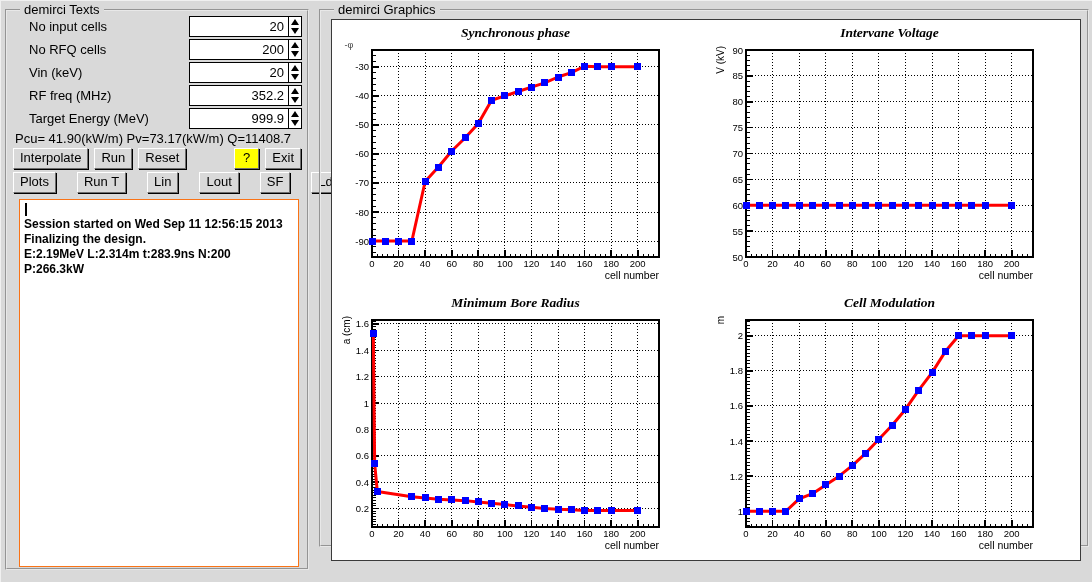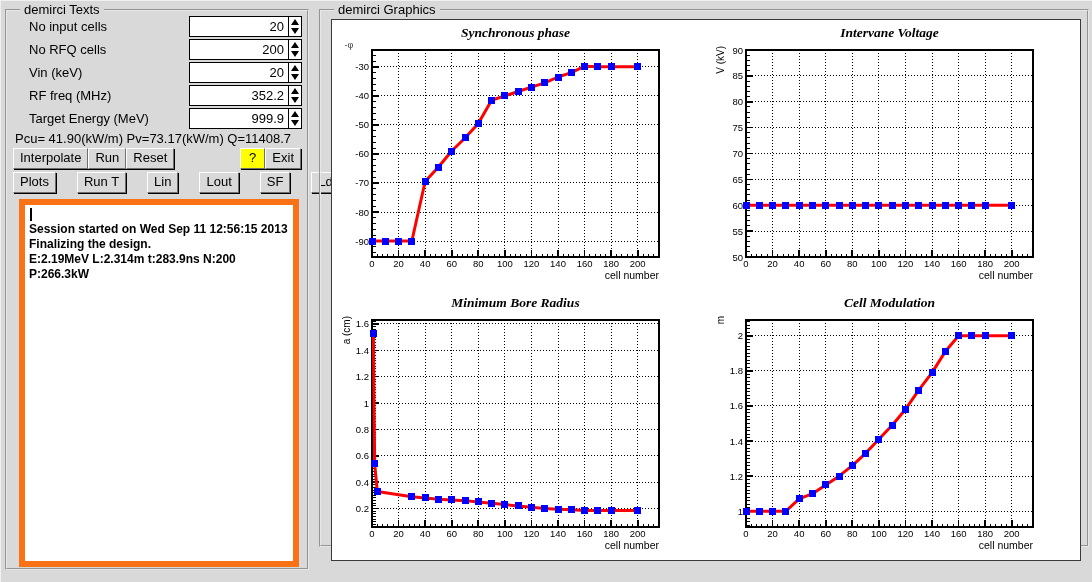--- a/index.html
+++ b/index.html
@@ -27,34 +27,34 @@
   }
   .spin{width:13px;display:flex;flex-direction:column;border:1px solid #000;
     border-left:none;background:#fff;box-sizing:border-box;}
   .spin-btn{flex:1;display:flex;align-items:center;justify-content:center;cursor:pointer;}
   .tri-up{width:0;height:0;border-left:4px solid transparent;border-right:4px solid transparent;border-bottom:6px solid #000;}
   .tri-down{width:0;height:0;border-left:4px solid transparent;border-right:4px solid transparent;border-top:6px solid #000;}
 
   .status-line{display:flex;font-size:13px;color:#000;padding:1px 2px 0 8px;height:14px;text-align:right;}
   .status-q{margin-left:auto;margin-right:14px;}
 
-  .btn-row{display:flex;padding:3px 6px 1px 6px;gap:0;}
+  .btn-row{display:flex;padding:3px 6px 1px 6px;gap:6px;}
   .btn-row2{gap:21px;padding-top:2px;}
   .btn{
     font:13px "Liberation Sans",sans-serif;color:#000;height:21px;line-height:18px;
     padding:0 6px;background:#d9d9d9;text-align:center;white-space:nowrap;
     border:1px solid;border-color:#ffffff #6e6e6e #6e6e6e #ffffff;
     box-shadow:1px 1px 0 #000;cursor:pointer;box-sizing:border-box;
   }
   .btn-help{background:#ffff00;margin-left:auto;padding:0 8px;}
   .btn-push-right{margin-left:auto;}
 
   .log{
     margin:5px 8px 0 12px;height:368px;box-sizing:border-box;
-    background:#fff;border:6px solid #f97316;padding:2px 4px;
+    background:#fff;border:1px solid #f97316;padding:2px 4px;
     font-size:12px;font-weight:bold;line-height:15px;color:#000;overflow:hidden;
   }
   .caret{display:block;width:2px;height:13px;background:#000;margin:1px 0 1px 1px;}
 
   .canvas{
     position:absolute;left:10px;top:8px;width:748px;height:540px;
     background:#fff;border:1px solid #3a3a3a;box-sizing:content-box;
   }
   .plot{position:absolute;}
   .p0{left:0;top:0;}  .p1{left:374px;top:0;}

